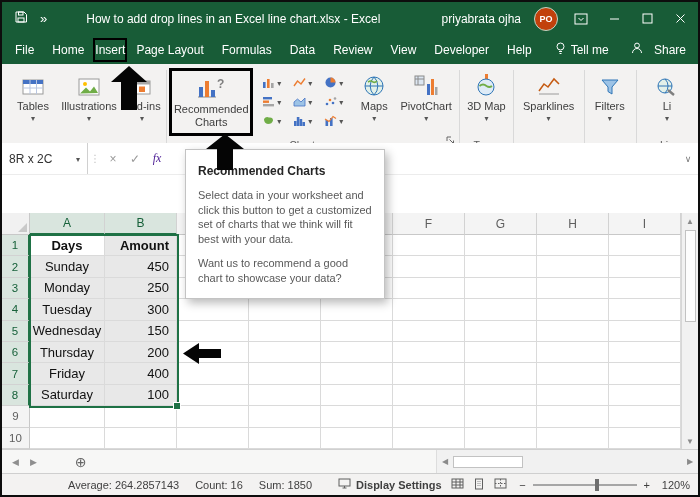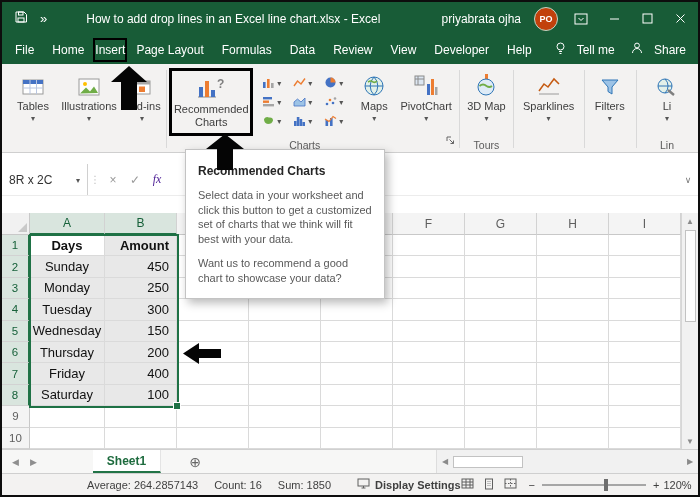--- a/index.html
+++ b/index.html
@@ -11,41 +11,41 @@
   .qat .chev{font-size:13px;letter-spacing:-1px;}
   .tb-title{font-size:12px;margin-left:40px;white-space:nowrap;}
   .tb-right{margin-left:auto;display:flex;align-items:center;gap:13px;padding-right:8px;}
   .tb-user{font-size:12px;}
   .avatar{width:22px;height:22px;border-radius:50%;background:#c2410c;border:1px solid #bcd8c9;display:flex;align-items:center;justify-content:center;font-size:9px;font-weight:bold;}
   .winbtn{width:20px;height:22px;display:flex;align-items:center;justify-content:center;}
   
   .tabrow{position:absolute;top:33px;left:0;width:100%;height:29px;background:#185c37;display:flex;align-items:center;color:#fff;font-size:12px;}
   .tab{padding:4px 9px;white-space:nowrap;}
   .tab.annotated{border:2px solid #000;padding:3px 0;}
-  .tellme{display:flex;align-items:center;gap:11px;margin-left:14px;}
+  .tellme{display:flex;align-items:center;gap:5px;margin-left:14px;}
   .share{display:flex;align-items:center;gap:11px;margin-left:auto;margin-right:12px;}
   
   .ribbon{position:absolute;top:62px;left:0;width:100%;height:89px;background:#f3f2f1;border-bottom:1px solid #cfcfcf;
           display:flex;align-items:stretch;padding:2px 0 0 4px;box-sizing:border-box;overflow:hidden;}
   .rgroup{position:relative;display:flex;align-items:flex-start;padding:2px 3px 14px;}
   .rsep{width:1px;background:#d9d9d9;margin:4px 0;}
   .rbtn{display:flex;flex-direction:column;align-items:center;justify-content:flex-start;font-size:11px;color:#3d3d3d;
         text-align:center;padding:3px 2px;line-height:1.15;box-sizing:border-box;}
   .rbtn .ric{height:26px;display:flex;align-items:flex-end;justify-content:center;margin-bottom:3px;}
   .caret{font-size:8px;color:#555;line-height:1;margin-top:2px;}
   .b-tables{width:48px}.b-illus{width:64px}.b-addins{width:42px}
   .b-rec{width:84px;height:68px;border:3px solid #000;background:#f3f2f1;}
   .b-maps{width:44px}.b-pivot{width:60px}.b-3d{width:48px}.b-spark{width:64px}.b-filters{width:46px}.b-links{width:56px}
   .glabel{position:absolute;bottom:1px;left:0;right:16px;text-align:center;font-size:10.5px;color:#5b5b5b;}
   .glabel.full{right:0;}
   .launcher{position:absolute;right:4px;bottom:3px;}
   .chartgrid{display:grid;grid-template-columns:repeat(3,31px);grid-auto-rows:19px;margin:5px 3px 0 3px;}
   .cgi{display:flex;align-items:center;justify-content:center;gap:2px;}
   
-  .formularow{position:absolute;top:162px;left:0;width:100%;height:31px;background:#fff;display:flex;align-items:stretch;border-bottom:1px solid #ececec;}
+  .formularow{position:absolute;top:141px;left:0;width:100%;height:31px;background:#fff;display:flex;align-items:stretch;border-bottom:1px solid #ececec;}
   .namebox{width:86px;display:flex;align-items:center;justify-content:space-between;padding:0 7px;border-right:1px solid #d0d0d0;font-size:12px;color:#333;box-sizing:border-box;}
   .fdots{width:14px;display:flex;align-items:center;justify-content:center;color:#c0c0c0;font-size:10px;}
   .fbtn{width:22px;display:flex;align-items:center;justify-content:center;color:#9a9a9a;font-size:12px;}
   .fx{font-family:"Liberation Serif",serif;font-style:italic;color:#4c1d95;}
   .formulafield{flex:1;}
   .fb-expand{width:20px;display:flex;align-items:center;justify-content:center;color:#777;font-size:9px;}
   
   .grid{position:absolute;top:211px;left:0;width:679px;height:236px;font-size:13px;color:#111;}
   .ghrow{display:flex;height:22px;}
   .corner{width:28px;background:#f1f1f1;border-right:1px solid #c8c8c8;border-bottom:1px solid #c8c8c8;position:relative;box-sizing:border-box;}
@@ -74,21 +74,21 @@
   .tabnav{color:#8f8f8f;font-size:9px;display:flex;gap:11px;padding:0 10px;}
   .sheettab{margin-left:46px;height:100%;display:flex;align-items:center;padding:0 14px;background:#fff;color:#1e6b3e;font-weight:bold;border-bottom:2.5px solid #217346;border-right:1px solid #e4e4e4;box-sizing:border-box;}
   .addsheet{margin-left:28px;color:#666;font-size:14px;}
   .hscroll{margin-left:auto;width:262px;height:100%;background:#f1f1f1;border-left:1px solid #ddd;display:flex;align-items:center;color:#8a8a8a;font-size:8px;box-sizing:border-box;}
   .hbtn{width:16px;display:flex;align-items:center;justify-content:center;}
   .hthumb{width:70px;height:12px;background:#fff;border:1px solid #c2c2c2;box-sizing:border-box;}
   .htrack{flex:1;}
   
   .statusbar{position:absolute;top:471px;left:0;width:100%;height:22px;background:#f3f2f1;border-top:1px solid #cfcfcf;display:flex;align-items:center;font-size:11px;color:#3f3f3f;box-sizing:border-box;}
   .stat{margin-right:16px;white-space:nowrap;}
-  .stat.first{margin-left:85px;text-align:center;}
+  .stat.first{margin-left:66px;text-align:center;}
   .dsp{display:flex;align-items:center;gap:5px;margin-left:10px;white-space:nowrap;font-weight:bold;}
   .viewicons{display:flex;gap:9px;margin-left:auto;align-items:center;}
   .zoomwrap{display:flex;align-items:center;gap:7px;margin-left:12px;}
   .ztrack{position:relative;width:104px;height:2px;background:#a6a6a6;}
   .zthumb{position:absolute;left:60%;top:-5px;width:4px;height:12px;background:#6e6e6e;}
   .zoomlabel{width:36px;text-align:right;margin-right:8px;margin-left:4px;}
   
   .tooltip{position:absolute;left:183px;top:147px;width:200px;box-sizing:border-box;background:#fff;border:1px solid #c3c3c3;
            box-shadow:3px 4px 9px rgba(0,0,0,.28);padding:14px 12px 12px;z-index:40;font-size:11px;color:#595959;line-height:1.33;}
   .tooltip .t-title{font-size:12px;color:#262626;font-weight:bold;margin-bottom:8px;}
@@ -539,21 +539,20 @@
     <span class="vbtn">▲</span>
     <div class="vthumb"></div>
     <span class="vbtn down">▼</span>
   </div>
 
   <div class="sheetbar">
     <div class="tabnav">
       <span>◀</span>
       <span>▶</span>
     </div>
-    <div class="sheettab">Sheet1</div>
     <span class="addsheet">⊕</span>
     <div class="hscroll">
       <span class="hbtn">◀</span>
       <div class="hthumb"></div>
       <div class="htrack"></div>
       <span class="hbtn">▶</span>
     </div>
   </div>
 
   <div class="statusbar">

